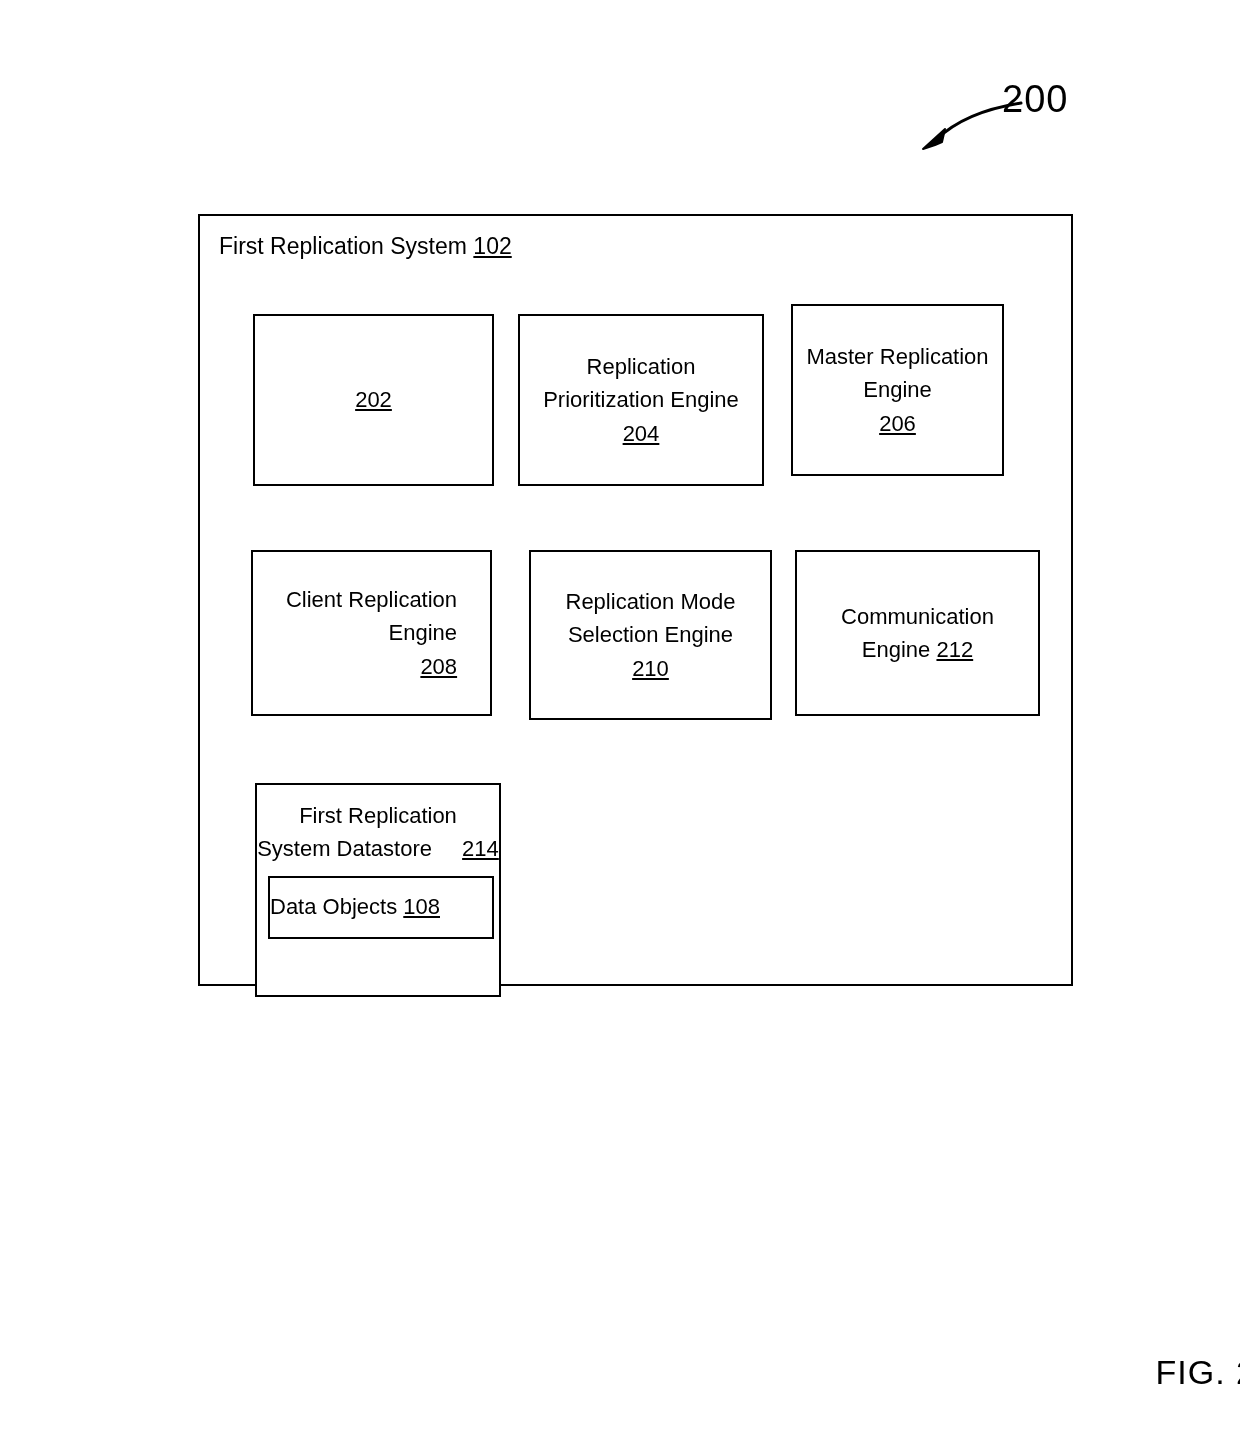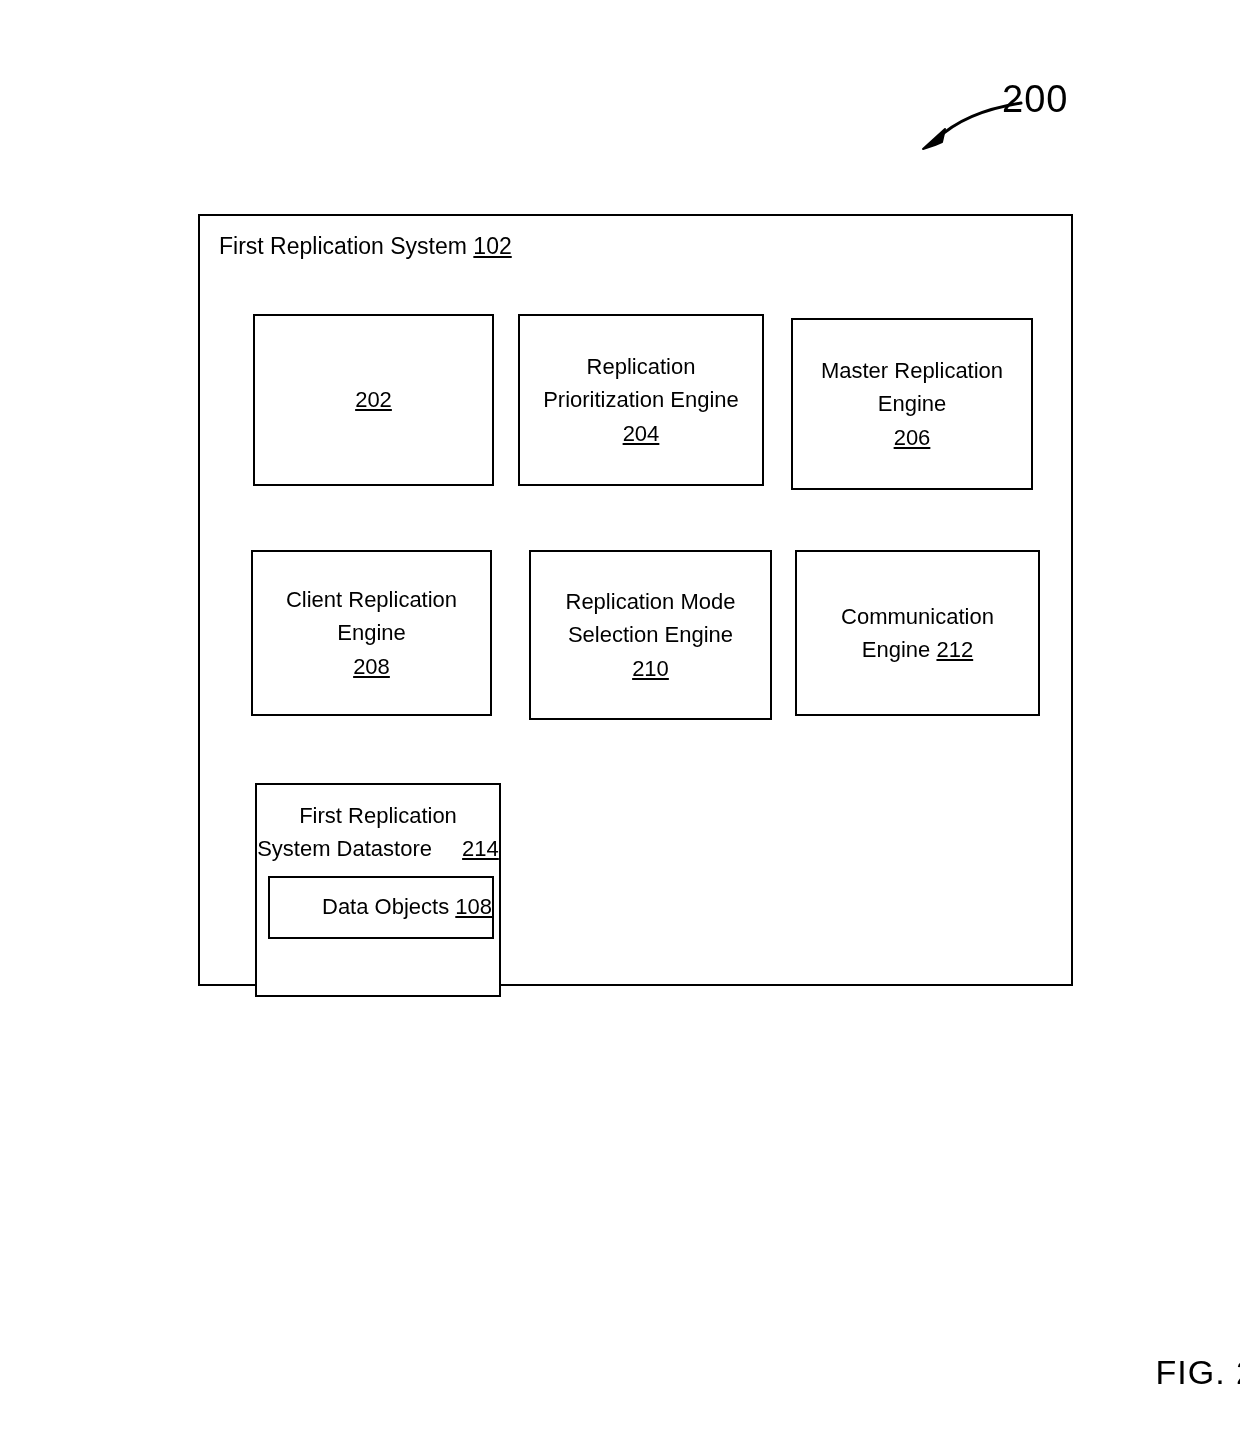--- a/index.html
+++ b/index.html
@@ -87,22 +87,22 @@
     white-space: pre-line;
   }
   .engine-label .ref {
     text-decoration: underline;
     text-underline-offset: 2px;
   }
 
   
   .box-202 { left: 53px;  top: 98px;  width: 241px; height: 172px; }
   .box-204 { left: 318px; top: 98px;  width: 246px; height: 172px; text-align: center; }
-  .box-206 { left: 591px; top: 102px;  width: 242px; height: 172px; }
-  .box-208 { left: 51px;  top: 334px; width: 241px; height: 166px; }
+  .box-206 { left: 591px; top: 88px;  width: 213px; height: 172px; }
+  .box-208 { left: 51px;  top: 334px; width: 241px; height: 166px; text-align: right; }
   .box-210 { left: 329px; top: 334px; width: 243px; height: 170px; }
   .box-212 { left: 595px; top: 334px; width: 245px; height: 166px; }
 
   
   .datastore-box {
     position: absolute;
     left: 55px;
     top: 567px;
     width: 246px;
     height: 214px;
@@ -129,21 +129,21 @@
     position: absolute;
     left: 11px;
     top: 91px;
     width: 226px;
     height: 63px;
     border: 2px solid #000000;
     box-sizing: border-box;
     background: #ffffff;
     display: flex;
     align-items: center;
-    justify-content: flex-end;
+    justify-content: flex-start;
   }
   .data-objects-label {
     font-size: 22px;
     line-height: 1.2;
     white-space: nowrap;
   }
   .data-objects-label .ref {
     text-decoration: underline;
     text-underline-offset: 2px;
   }

